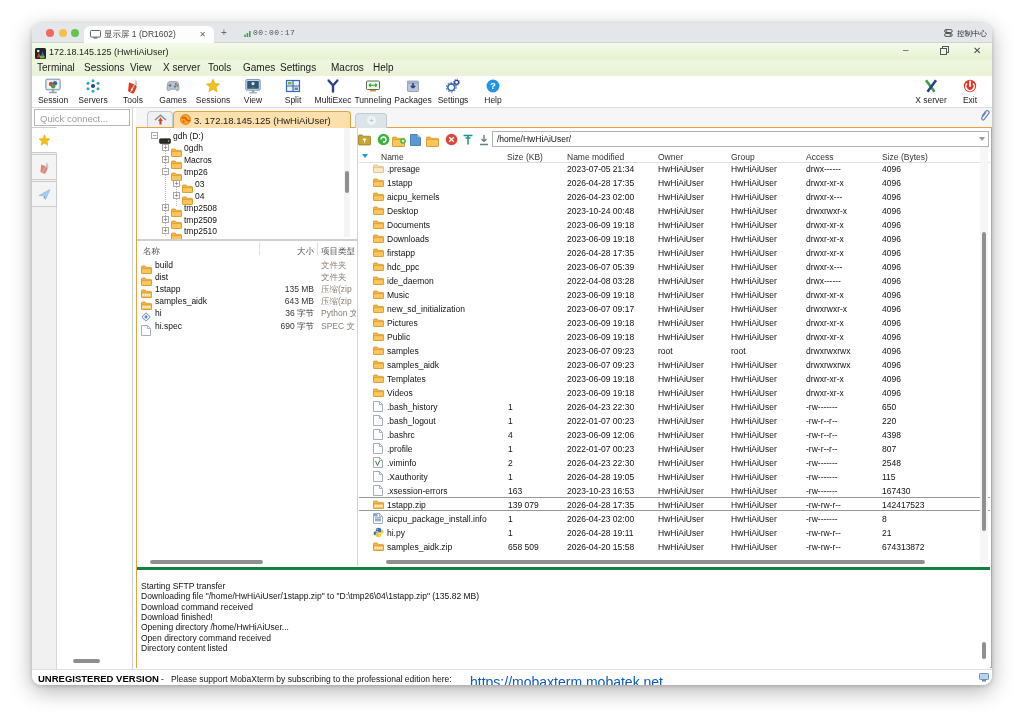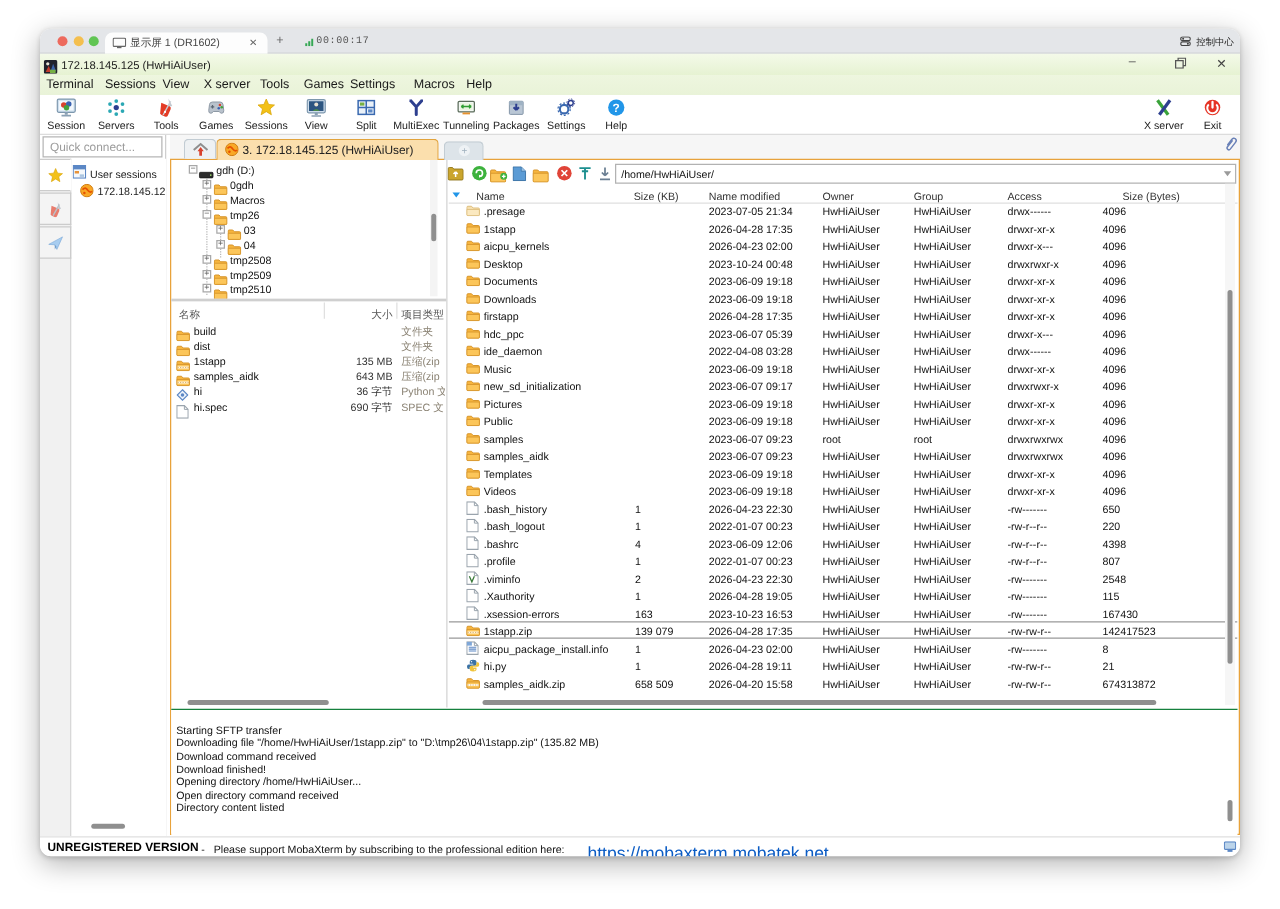--- a/index.html
+++ b/index.html
@@ -283,33 +283,20 @@
           </div>
           <div class="striptab" style="top:54px">
             <span style="position:absolute;left:6px;top:6px">
               <svg width="13" height="13" viewBox="0 0 13 13" style="">
                 <path d="M1 7.5 L12 1.5 L7.5 11.5 L5.8 7.8 Z" fill="#a8cdf0" stroke="#7aa8d8" stroke-width="0.5"></path>
                 <path d="M5.8 7.8 L5.8 11.5 L7.2 9.3 Z" fill="#6f9dcc"></path>
               </svg>
             </span>
           </div>
         </div>
-        <div id="sesstree">
-          <div class="r" style="left:0px;top:3px"><svg width="11" height="11" viewBox="0 0 11 11" style="">
-              <rect x="0.5" y="0.5" width="10" height="10" fill="#f5f8fb" stroke="#5b87c5" stroke-width="1"></rect>
-              <rect x="0.5" y="0.5" width="10" height="3" fill="#5b87c5"></rect>
-              <rect x="1.8" y="4.8" width="3.4" height="2" fill="#e8933a"></rect>
-              <rect x="5.8" y="7.5" width="3.4" height="2" fill="#aac4e0"></rect>
-            </svg><span style="font-size:8.5px;color:#222;margin-left:3px;vertical-align:middle">User sessions</span></div>
-          <div class="r" style="left:6px;top:17px"><svg width="11" height="11" viewBox="0 0 11 11" style="vertical-align:middle">
-              <circle cx="5.5" cy="5.5" r="5.0" fill="#f9a825" stroke="#d07c10" stroke-width="0.8"></circle>
-              <path d="M2 4.62 Q4.4 2.2 6.050000000000001 4.95 Q8.25 7.699999999999999 9.6 6.050000000000001" fill="none" stroke="#e65100" stroke-width="1.4"></path>
-              <circle cx="3.52" cy="7.48" r="1" fill="#e65100"></circle>
-            </svg><span style="font-size:8.5px;color:#222;margin-left:3px;vertical-align:middle">172.18.145.12</span></div>
-        </div>
         <div style="position:absolute;left:41px;top:551px;width:27px;height:4px;background:#8f8f8f;border-radius:2px"></div>
       </div>
       <div id="contentbox">
         <div id="tabstrip">
           <div class="orange"></div>
           <div id="ftab1">
             <span style="position:absolute;left:6px;top:2px">
               <svg width="13" height="12" viewBox="0 0 13 12" style="">
                 <path d="M1 6 L6.5 1.2 L12 6" fill="none" stroke="#8e8e8e" stroke-width="1.6"></path>
                 <path d="M6.5 3.5 L9 7 L7.6 7 L7.6 10.5 L5.4 10.5 L5.4 7 L4 7 Z" fill="#d8422e"></path>
@@ -490,21 +477,21 @@
           <div style="position:absolute;left:355px;top:2.5px;width:497px;height:16px;border:1px solid #b2b2b2;background:#fff;font-size:8.5px;color:#111;padding:2.5px 0 0 4px">/home/HwHiAiUser/</div>
           <div style="position:absolute;left:842px;top:8.5px;width:0;height:0;border-left:3px solid transparent;border-right:3px solid transparent;border-top:4px solid #9a9a9a"></div>
           <div style="position:absolute;left:222px;top:21px;width:631px;height:14px;border-bottom:1px solid #e0e0e0">
             <span style="position:absolute;left:3px;top:5px;width:0;height:0;border-left:3.5px solid transparent;border-right:3.5px solid transparent;border-top:4.5px solid #2196e8"></span>
             <span style="position:absolute;left:22px;top:2.5px;font-size:8.5px;color:#333">Name</span>
             <span style="position:absolute;left:148px;top:2.5px;font-size:8.5px;color:#333">Size (KB)</span>
             <span style="position:absolute;left:208px;top:2.5px;font-size:8.5px;color:#333">Name modified</span>
             <span style="position:absolute;left:299px;top:2.5px;font-size:8.5px;color:#333">Owner</span>
             <span style="position:absolute;left:372px;top:2.5px;font-size:8.5px;color:#333">Group</span>
             <span style="position:absolute;left:447px;top:2.5px;font-size:8.5px;color:#333">Access</span>
-            <span style="position:absolute;left:539px;top:2.5px;font-size:8.5px;color:#333">Size (Bytes)</span>
+            <span style="position:absolute;left:523px;top:2.5px;font-size:8.5px;color:#333">Size (Bytes)</span>
           </div>
           <div style="position:absolute;left:222px;top:33.0px;width:631px;height:392px;overflow:hidden;font-size:8.5px;color:#111">
             <div style="position:absolute;left:14px;top:1.5px"><svg width="11" height="9" viewBox="0 0 11 9" style="vertical-align:middle">
                 <path d="M0.5 1.8 Q0.5 1 1.3 1 L4.2 1 L5.5 2.4 L9.7 2.4 Q10.5 2.4 10.5 3.2 L10.5 7.7 Q10.5 8.5 9.7 8.5 L1.3 8.5 Q0.5 8.5 0.5 7.7 Z" fill="#f6dfae" stroke="#ddbe7e" stroke-width="0.8"></path>
                 <path d="M0.5 3.6 L10.5 3.6 L10.5 7.7 Q10.5 8.5 9.7 8.5 L1.3 8.5 Q0.5 8.5 0.5 7.7 Z" fill="#fbe9c0" stroke="#ddbe7e" stroke-width="0.7"></path>
               </svg></div>
             <div style="position:absolute;left:28px;top:2.5px">.presage</div>
             <div style="position:absolute;left:208px;top:2.5px">2023-07-05 21:34</div>
             <div style="position:absolute;left:299px;top:2.5px">HwHiAiUser</div>
             <div style="position:absolute;left:372px;top:2.5px">HwHiAiUser</div>
@@ -800,21 +787,21 @@
             <div style="position:absolute;left:149px;top:380.5px">658 509</div>
             <div style="position:absolute;left:208px;top:380.5px">2026-04-20 15:58</div>
             <div style="position:absolute;left:299px;top:380.5px">HwHiAiUser</div>
             <div style="position:absolute;left:372px;top:380.5px">HwHiAiUser</div>
             <div style="position:absolute;left:447px;top:380.5px">-rw-rw-r--</div>
             <div style="position:absolute;left:523px;top:380.5px">674313872</div>
           </div>
           <div style="position:absolute;left:843px;top:19px;width:8px;height:417px;background:#f6f6f6"></div>
           <div style="position:absolute;left:845px;top:104px;width:4px;height:299px;background:#8f8f8f;border-radius:2px"></div>
           <div style="position:absolute;left:249px;top:432px;width:539px;height:4px;background:#8f8f8f;border-radius:2px"></div>
-          <div style="position:absolute;left:0;top:439px;width:853px;height:101px;background:#fff;border-top:1px solid #15803d">
+          <div style="position:absolute;left:0;top:439px;width:853px;height:101px;background:#fff;border-top:3px solid #15803d">
             <div style="position:absolute;left:4px;top:11.0px;font-size:8.5px;color:#111;white-space:nowrap">Starting SFTP transfer</div>
             <div style="position:absolute;left:4px;top:21.3px;font-size:8.5px;color:#111;white-space:nowrap">Downloading file "/home/HwHiAiUser/1stapp.zip" to "D:\tmp26\04\1stapp.zip" (135.82 MB)</div>
             <div style="position:absolute;left:4px;top:31.6px;font-size:8.5px;color:#111;white-space:nowrap">Download command received</div>
             <div style="position:absolute;left:4px;top:41.900000000000006px;font-size:8.5px;color:#111;white-space:nowrap">Download finished!</div>
             <div style="position:absolute;left:4px;top:52.2px;font-size:8.5px;color:#111;white-space:nowrap">Opening directory /home/HwHiAiUser...</div>
             <div style="position:absolute;left:4px;top:62.5px;font-size:8.5px;color:#111;white-space:nowrap">Open directory command received</div>
             <div style="position:absolute;left:4px;top:72.80000000000001px;font-size:8.5px;color:#111;white-space:nowrap">Directory content listed</div>
             <div style="position:absolute;left:845px;top:72px;width:4px;height:17px;background:#8f8f8f;border-radius:2px"></div>
           </div>
         </div>

